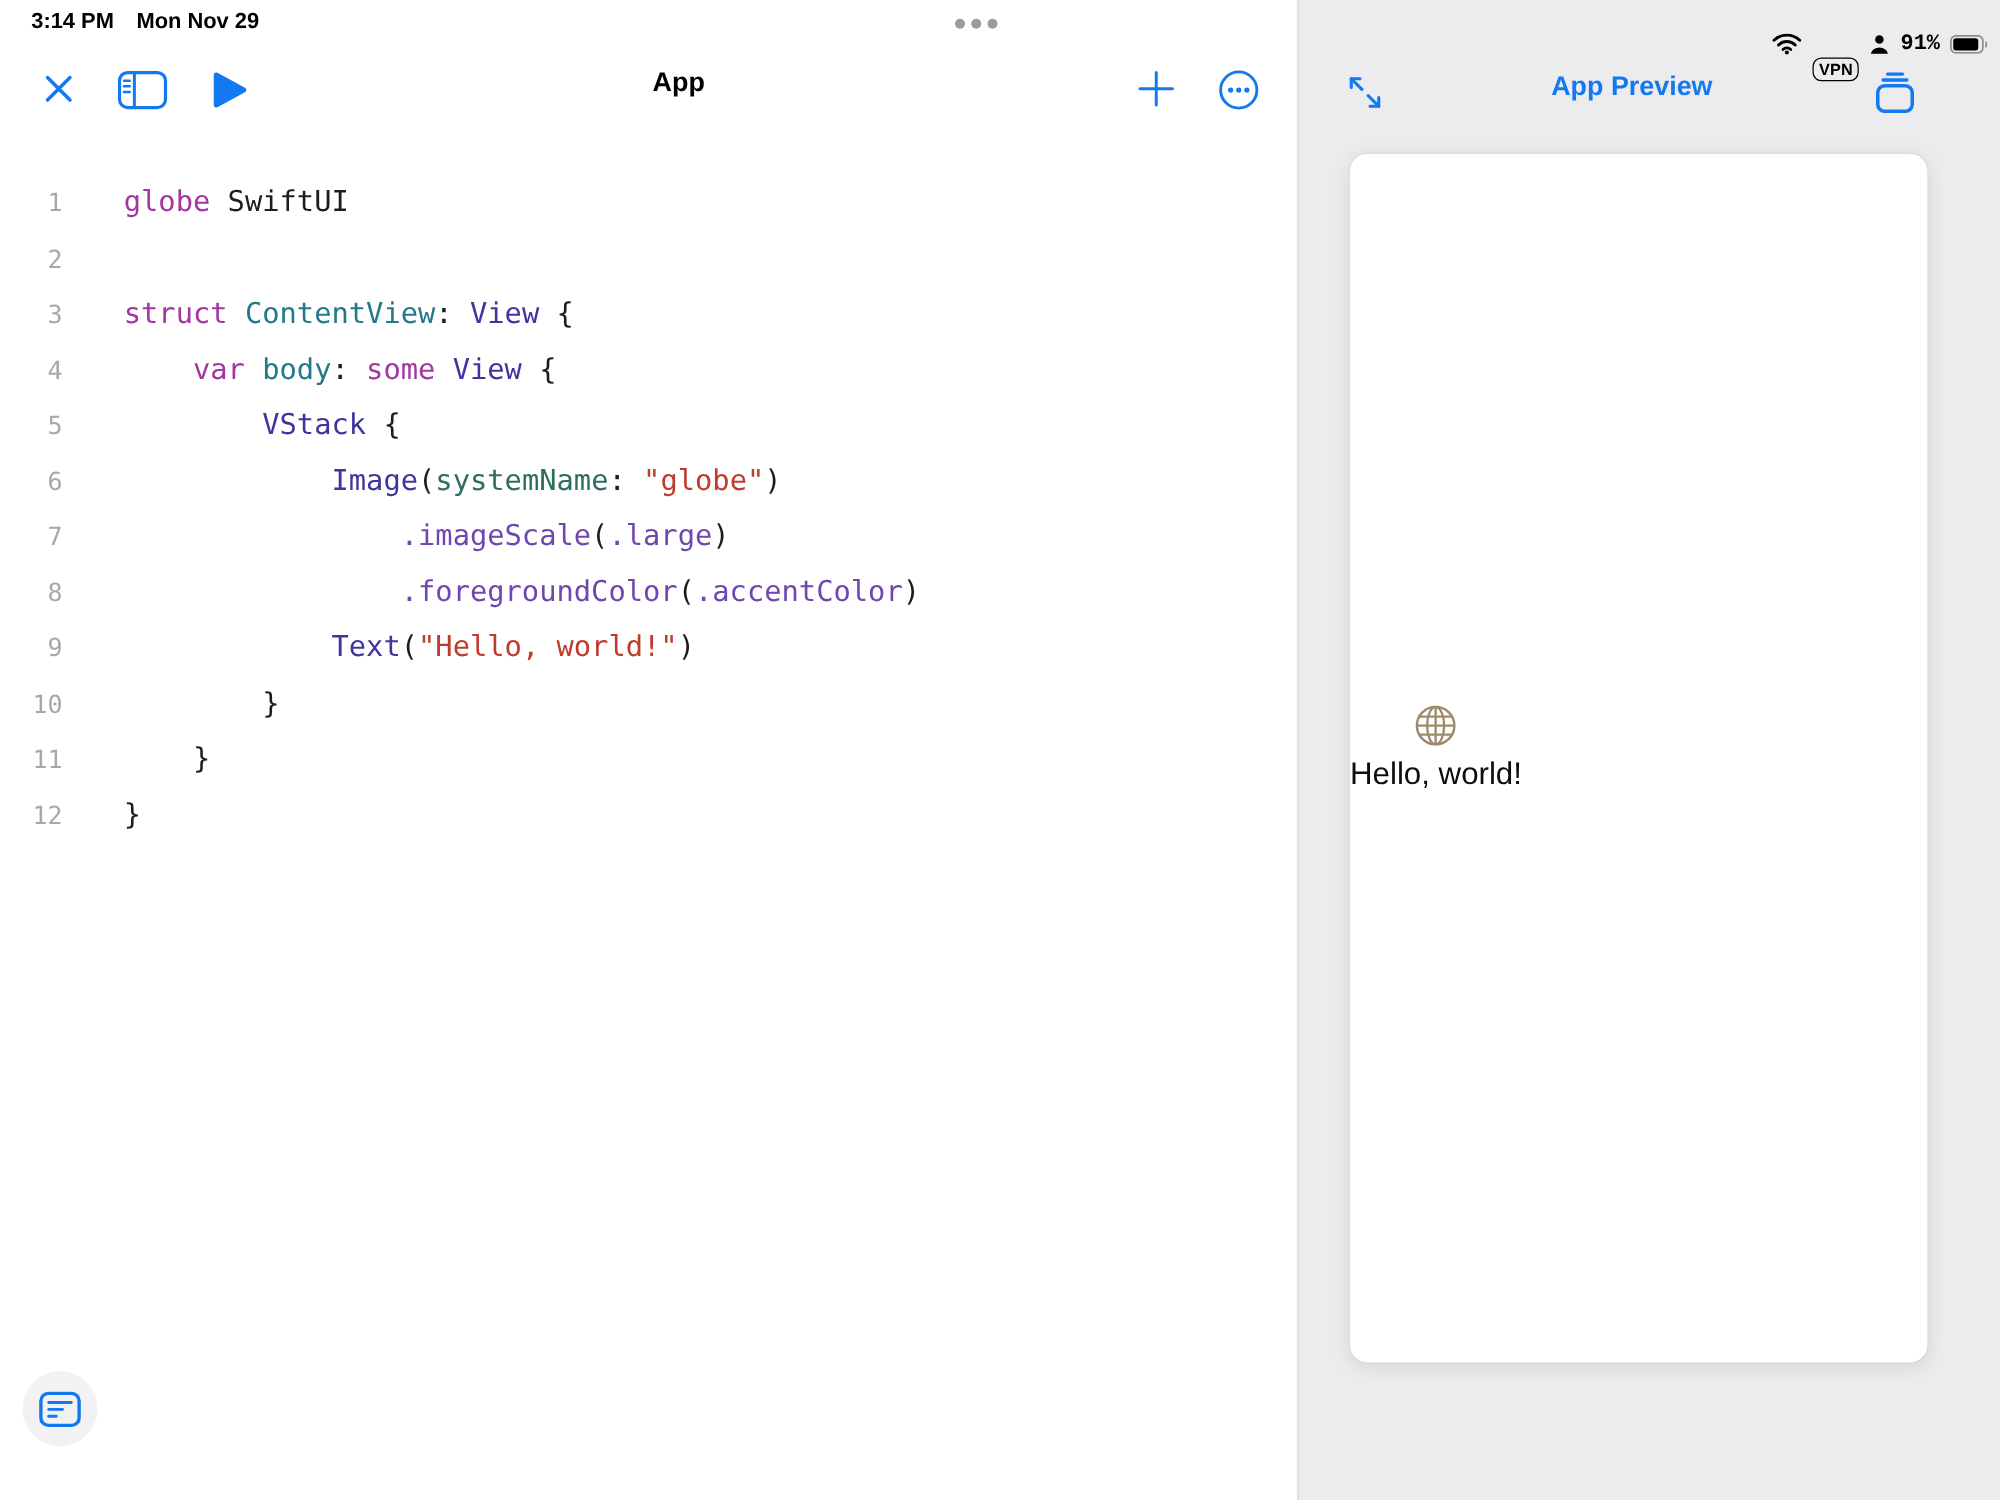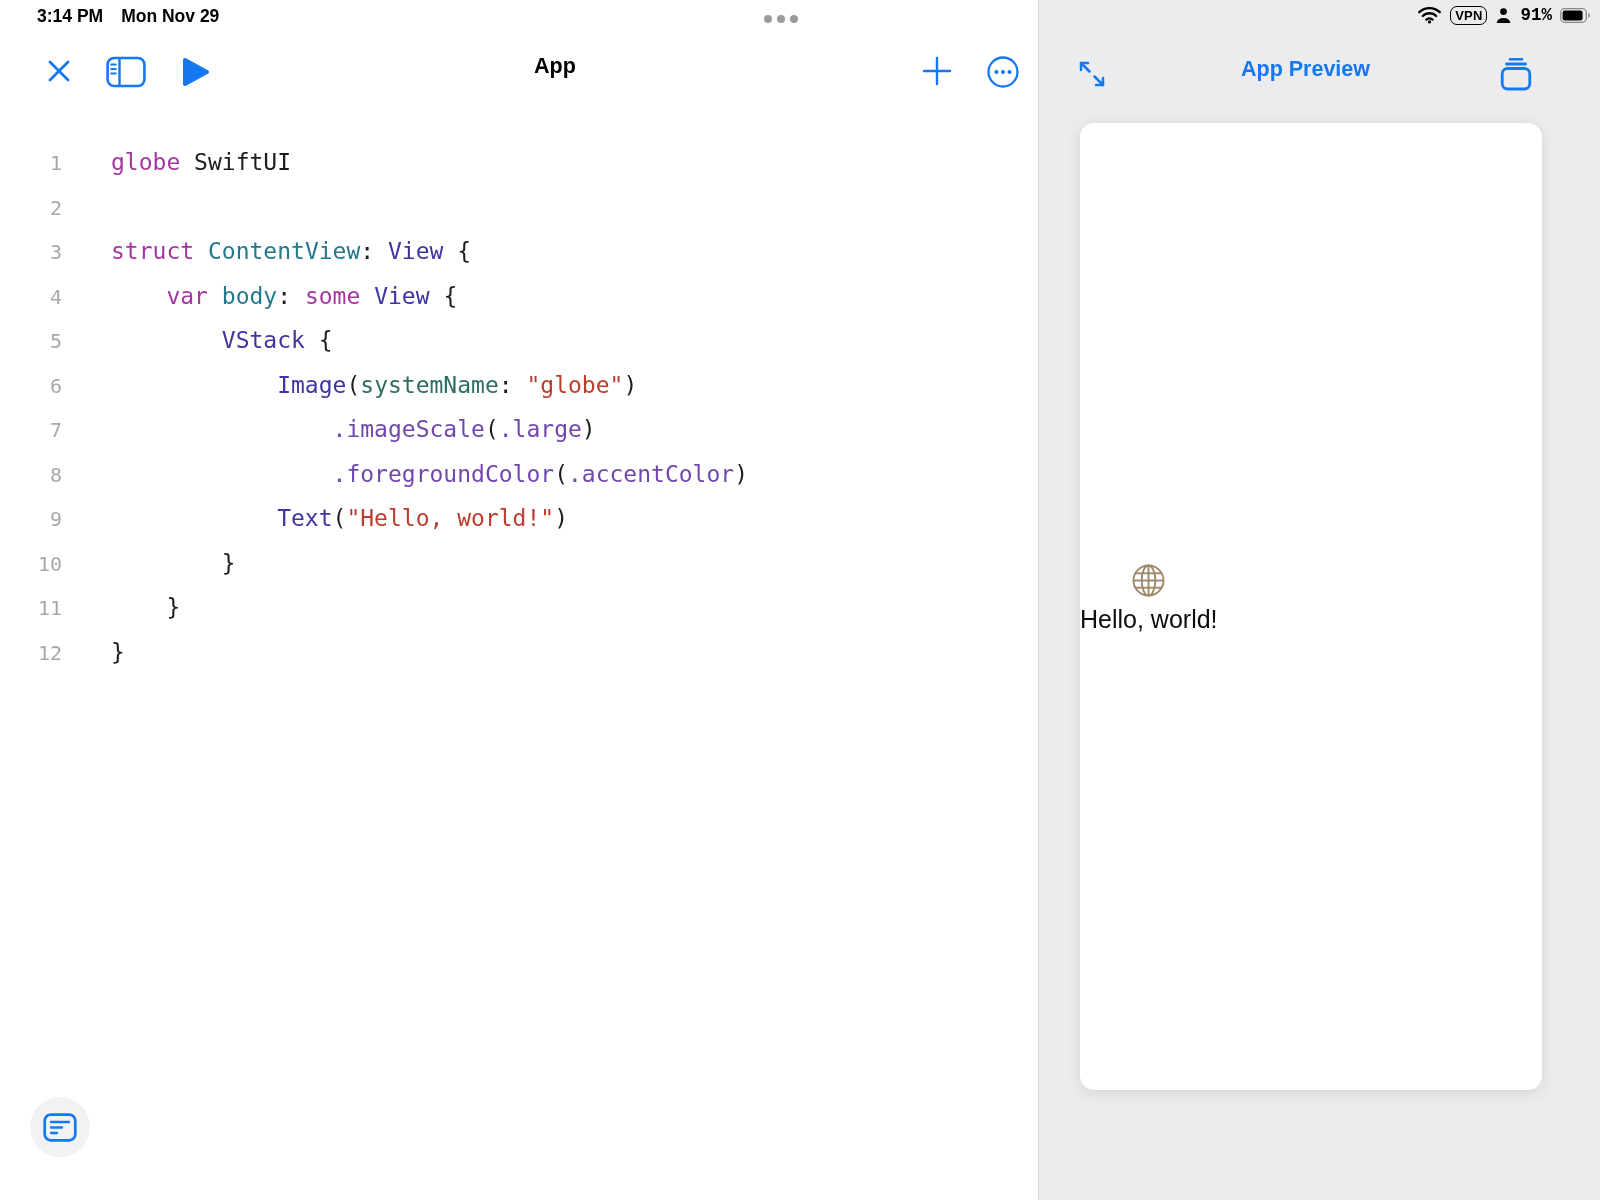--- a/index.html
+++ b/index.html
@@ -1,21 +1,21 @@
 <!DOCTYPE html>
 <html style="--accent: #1478f0; --panel: #ececef; --tan: #9c8a6b; --sx-keyword: #a436a2; --sx-type: #23798c; --sx-ftype: #3f35a0; --sx-member: #7046af; --sx-string: #bf3b2c; --sx-arg: #2e6d62; --sx-plain: #1d1d1f; --sx-lineNumber: #a8a8ac;"><head>
 <meta charset="utf-8">
 <style>
   * { margin:0; padding:0; box-sizing:border-box; }
   html,body { width:1600px; height:1200px; overflow:hidden; }
   body { font-family:"Liberation Sans","DejaVu Sans",sans-serif; background:#fff; color:#000; }
   .screen { position:relative; width:1600px; height:1200px; }
 
   
-  .editor-pane { position:absolute; left:12px; top:0; width:1038px; height:1200px; background:#fff; }
+  .editor-pane { position:absolute; left:0; top:0; width:1038px; height:1200px; background:#fff; }
 
   .status-left { position:absolute; left:25px; top:6px; font-size:17.5px; font-weight:600; color:#000; }
   .status-left .date { margin-left:18px; }
 
   .toolbar { position:absolute; left:0; top:42px; width:100%; height:56px; }
   .icon-btn { position:absolute; background:none; border:none; cursor:pointer; color:var(--accent); display:flex; align-items:center; justify-content:center; }
   .doc-title { position:absolute; left:0; right:0; top:12px; text-align:center; font-size:21.5px; font-weight:700; color:#000;margin-left:48px; }
 
   .btn-close   { left:31px;  top:13px; width:32px; height:32px; }
   .btn-sidebar { left:93px;  top:14px; width:42px; height:32px; }
@@ -42,21 +42,21 @@
   .console-fab { position:absolute; left:18px; top:1097px; width:60px; height:60px; border-radius:50%;
                  background:#f2f2f4; border:none; cursor:pointer; color:var(--accent);
                  display:flex; align-items:center; justify-content:center; }
 
   
   .preview-pane { position:absolute; left:1038px; top:0; width:562px; height:1200px;
                   background:var(--panel); border-left:1px solid #d6d6d9; }
 
   .status-right { position:absolute; right:10px; top:5px; display:flex; align-items:center; gap:8px; }
   .vpn-badge { border:1.8px solid #000; border-radius:7px; font-size:13px; font-weight:700;
-               padding:0px 4px; line-height:17px; letter-spacing:0.2px; }
+               padding:0px 4px; line-height:17px; letter-spacing:0.2px;margin-top:41px; }
   .pct { font-size:17.5px; font-weight:600;font-family:Liberation Mono, monospace; }
 
   .preview-toolbar { position:absolute; left:0; top:44px; width:100%; height:56px; }
   .btn-expand  { left:36px; top:13px; width:34px; height:34px; }
   .btn-gallery { right:65px; top:12px; width:38px; height:36px; }
   .preview-title { position:absolute; left:0; right:28px; top:13px; text-align:center;
                    font-size:21.5px; font-weight:700; color:var(--accent); }
 
   .preview-card { position:absolute; left:41px; top:123px; width:462px; height:967px;
                   background:#fff; border-radius:14px;

